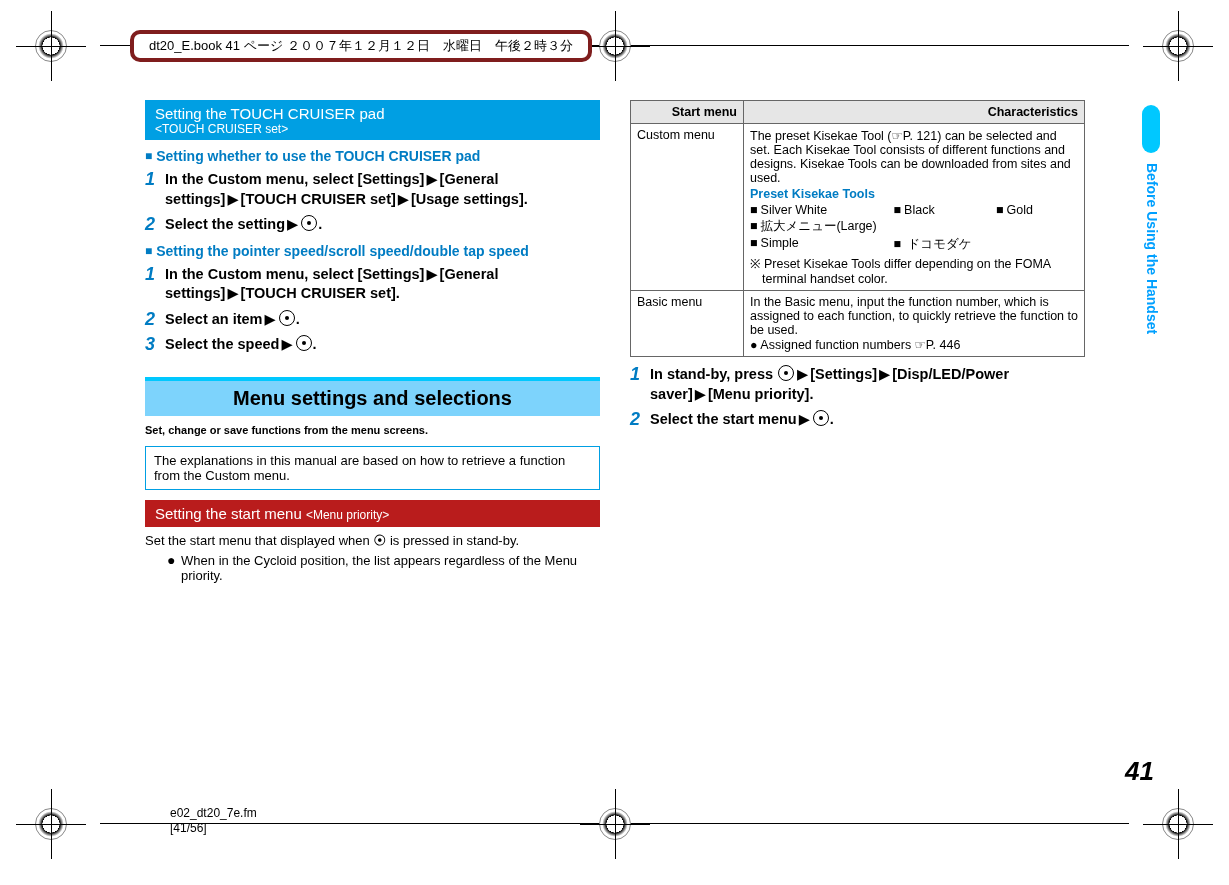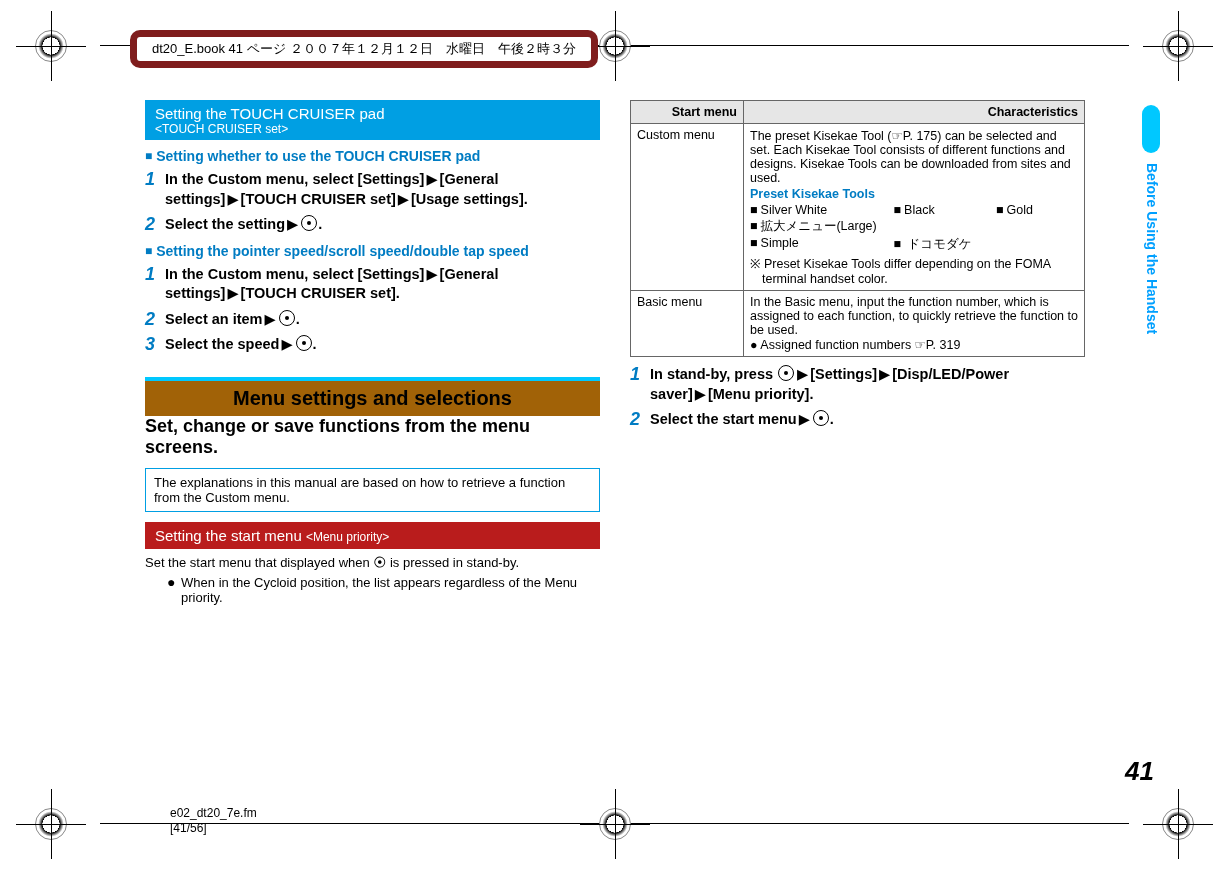--- a/index.html
+++ b/index.html
@@ -54,21 +54,21 @@
   left:100px;
   right:100px;
   top:15px;
   height:1px;
   background:#000;
 }
 .top-label-box {
   position:absolute;
   top:30px;
   left:130px;
-  border:7px solid #7f1d1d;
+  border:4px solid #7f1d1d;
   border-radius:10px;
   padding:3px 15px;
   font-size:13px;
   background:#fff;
 }
 .center-reg {
   position:absolute;
   left:50%;
   top:0;
   transform:translateX(-50%);
@@ -147,27 +147,27 @@
   background:#000;
   border-radius:50%;
   left:50%;top:50%;
   transform:translate(-50%,-50%);
 }
 .section-title-bar {
   margin-top:22px;
   border-top:4px solid #00c8ff;
 }
 .section-title-bar .title {
-  background:#a16207;
+  background:#7dd3fc;
   font-size:20px;
   font-weight:bold;
   padding:6px 14px;
   text-align:center;
 }
-.plain { font-size:18px; margin:0 0; font-weight:bold;}
+.plain { font-size:11px; margin:8px 0; font-weight:bold;}
 .note-box {
   border:1.5px solid #009fe3;
   padding:6px 8px;
   font-size:13px;
   margin:10px 0;
 }
 .body-text { font-size:13px; margin:4px 0;}
 .bullet-list { padding-left:0; margin:4px 0;}
 .bullet-list .item { font-size:13px; margin-left:16px; padding-left:20px; text-indent:-14px;}
 .bullet-list .dot { font-size:14px; margin-right:2px;}
@@ -320,42 +320,42 @@
     <div class="col">
       <table class="char">
         <tbody>
             <tr>
           <th style="width:100px">Start menu</th>
           <th>Characteristics</th>
         </tr>
         <tr>
           <td>Custom menu</td>
           <td>
-            <div>The preset Kisekae Tool (☞P. 175) can be selected and set. Each Kisekae Tool consists of different functions and designs. Kisekae Tools can be downloaded from sites and used.</div>
+            <div>The preset Kisekae Tool (☞P. 121) can be selected and set. Each Kisekae Tool consists of different functions and designs. Kisekae Tools can be downloaded from sites and used.</div>
             <div class="preset-title">Preset Kisekae Tools</div>
             <div class="tools-row" style="display:flex;">
               <span style="flex:1.4"><span class="sq">■</span><span>Silver White</span></span>
               <span style="flex:1"><span class="sq">■</span><span>Black</span></span>
               <span style="flex:0.8"><span class="sq">■</span><span>Gold</span></span>
             </div>
             <div class="tools-row">
               <span><span class="sq">■</span><span>拡大メニュー(Large)</span></span>
             </div>
             <div class="tools-row" style="display:flex;">
               <span style="flex:1.4"><span class="sq">■</span><span>Simple</span></span>
               <span style="flex:1.8"><span class="sq">■</span> <span>ドコモダケ</span></span>
             </div>
             <div style="padding-left:12px;text-indent:-12px;margin-top:2px">※ Preset Kisekae Tools differ depending on the FOMA terminal handset color.</div>
           </td>
         </tr>
         <tr>
           <td>Basic menu</td>
           <td>
             <div>In the Basic menu, input the function number, which is assigned to each function, to quickly retrieve the function to be used.</div>
-            <div><span>●</span> <span>Assigned function numbers ☞P. 319</span></div>
+            <div><span>●</span> <span>Assigned function numbers ☞P. 446</span></div>
           </td>
         </tr>
       </tbody>
         </table>
 
       <div class="step-list" style="margin-top:8px">
         <div class="step">
           <div class="step-num">1</div>
           <div class="step-body">
             <span>In stand-by, press</span> <span class="circ-dot"></span><span class="tri">▶</span><span>[Settings]</span><span class="tri">▶</span><span>[Disp/LED/Power saver]</span><span class="tri">▶</span><span>[Menu priority].</span>

